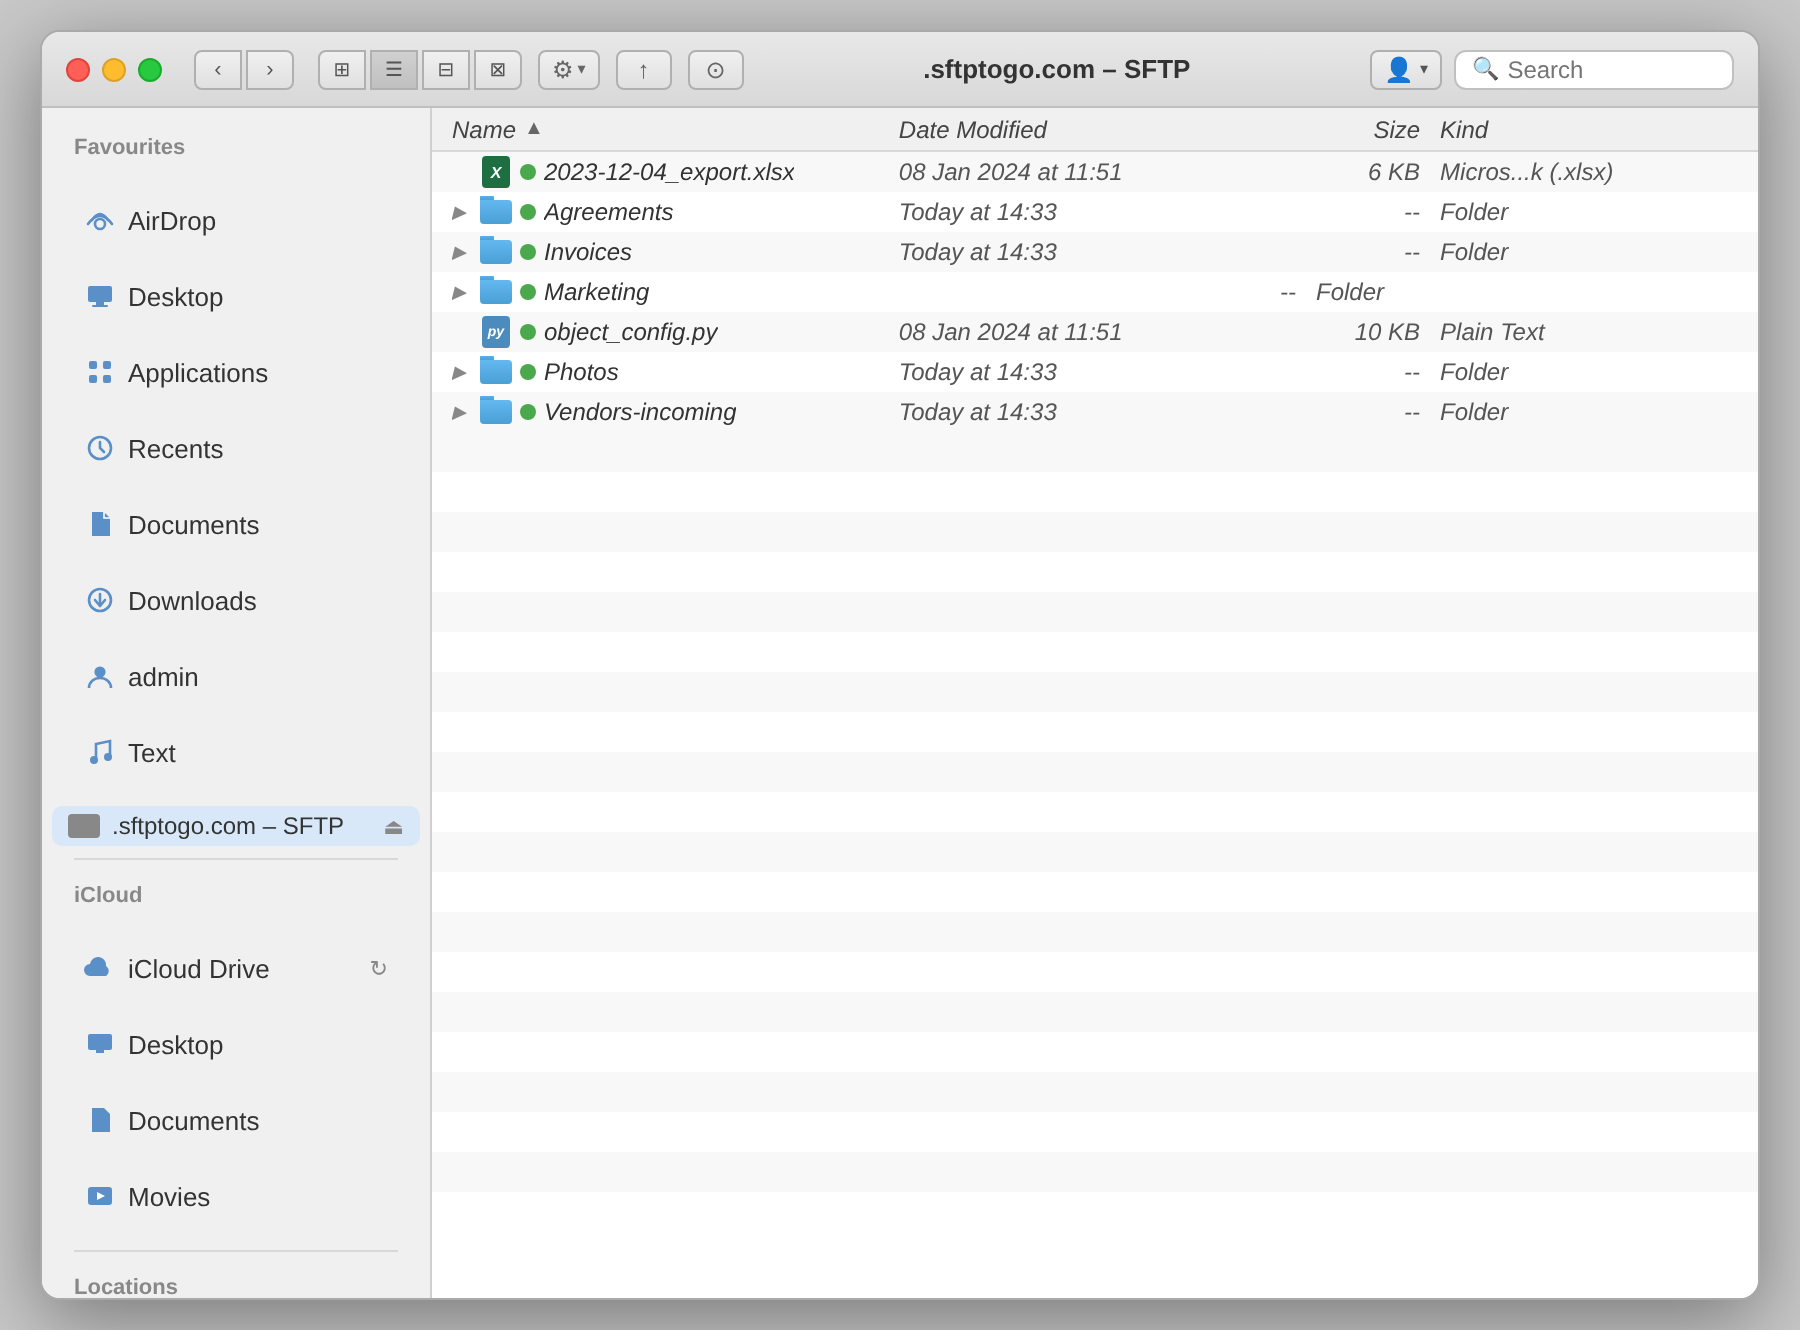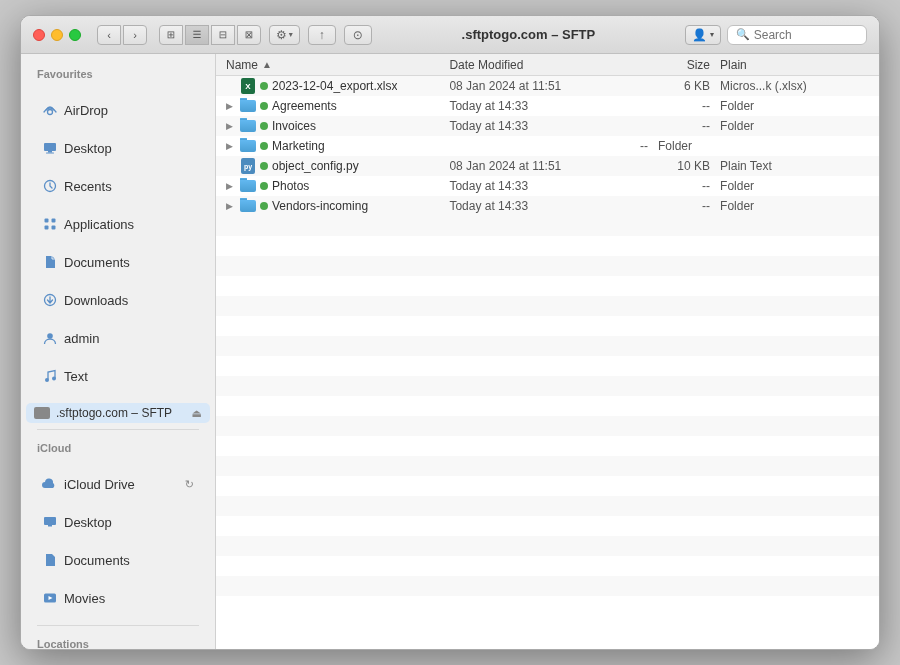--- a/index.html
+++ b/index.html
@@ -236,20 +236,21 @@
       font-size: 11px;
       color: #888;
     }
     
     .file-area {
       flex: 1;
       display: flex;
       flex-direction: column;
       overflow: hidden;
       background: white;
+      font-style: italic;
     }
     .file-header {
       display: flex;
       align-items: center;
       padding: 0 10px;
       height: 22px;
       background: #f0f0f0;
       border-bottom: 1px solid #d8d8d8;
       font-size: 12px;
       color: #444;
@@ -431,41 +432,41 @@
             <rect x="5" y="9" width="4" height="1.5" fill="#5b8fc7"></rect>
             <rect x="3" y="10.5" width="8" height="1" rx="0.5" fill="#5b8fc7"></rect>
           </svg>
         </div>
         <span class="sidebar-label">Desktop</span>
       </div>
 
       <div class="sidebar-item">
         <div class="sidebar-icon">
           <svg width="14" height="14" viewBox="0 0 14 14" fill="none">
-            <circle cx="7" cy="7" r="5.5" stroke="#5b8fc7" stroke-width="1.3"></circle>
-            <path d="M7 4v3l2 2" stroke="#5b8fc7" stroke-width="1.3" stroke-linecap="round"></path>
-          </svg>
-        </div>
-        <span class="sidebar-label">Recents</span>
-      </div>
-
-      <div class="sidebar-item">
-        <div class="sidebar-icon">
-          <svg width="14" height="14" viewBox="0 0 14 14" fill="none">
             <rect x="1.5" y="1.5" width="4" height="4" rx="1" fill="#5b8fc7"></rect>
             <rect x="8.5" y="1.5" width="4" height="4" rx="1" fill="#5b8fc7"></rect>
             <rect x="1.5" y="8.5" width="4" height="4" rx="1" fill="#5b8fc7"></rect>
             <rect x="8.5" y="8.5" width="4" height="4" rx="1" fill="#5b8fc7"></rect>
           </svg>
         </div>
         <span class="sidebar-label">Applications</span>
       </div>
 
       <div class="sidebar-item">
         <div class="sidebar-icon">
+          <svg width="14" height="14" viewBox="0 0 14 14" fill="none">
+            <circle cx="7" cy="7" r="5.5" stroke="#5b8fc7" stroke-width="1.3"></circle>
+            <path d="M7 4v3l2 2" stroke="#5b8fc7" stroke-width="1.3" stroke-linecap="round"></path>
+          </svg>
+        </div>
+        <span class="sidebar-label">Recents</span>
+      </div>
+
+      <div class="sidebar-item">
+        <div class="sidebar-icon">
           <svg width="12" height="14" viewBox="0 0 12 14" fill="none">
             <path d="M2 1h6l3 3v9H2V1z" fill="#5b8fc7"></path>
             <path d="M8 1v3h3" fill="none" stroke="white" stroke-width="0.8"></path>
           </svg>
         </div>
         <span class="sidebar-label">Documents</span>
       </div>
 
       <div class="sidebar-item">
         <div class="sidebar-icon">
@@ -569,21 +570,21 @@
 
     <div class="file-area">
 
       <div class="file-header">
         <div class="col-name">
           <span>Name</span>
           <span class="sort-arrow">▲</span>
         </div>
         <div class="col-modified">Date Modified</div>
         <div class="col-size">Size</div>
-        <div class="col-kind">Plain</div>
+        <div class="col-kind">Kind</div>
       </div>
 
       <div class="file-list">
 
         <div class="file-row">
           <div class="file-name-cell">
             <span class="file-disclosure"> </span>
             <div class="file-icon">
               <div class="excel-icon">X</div>
             </div>

